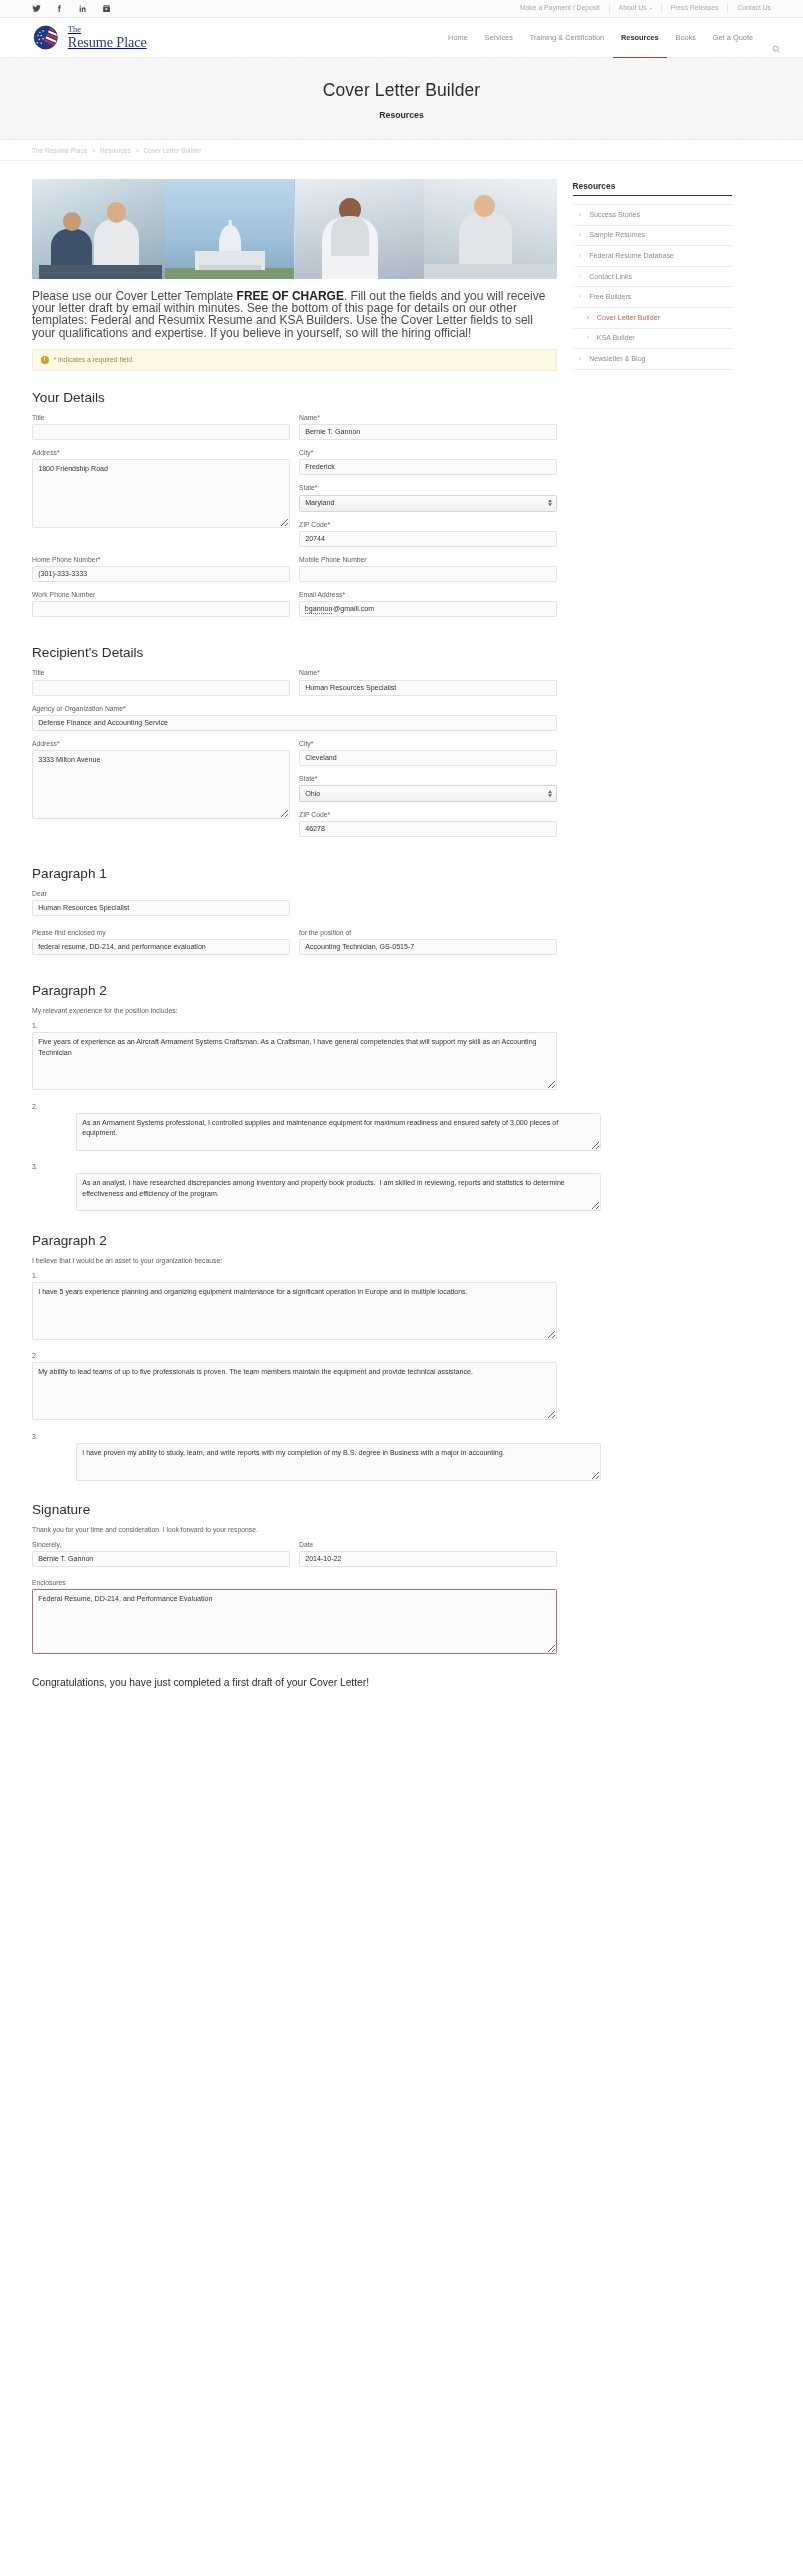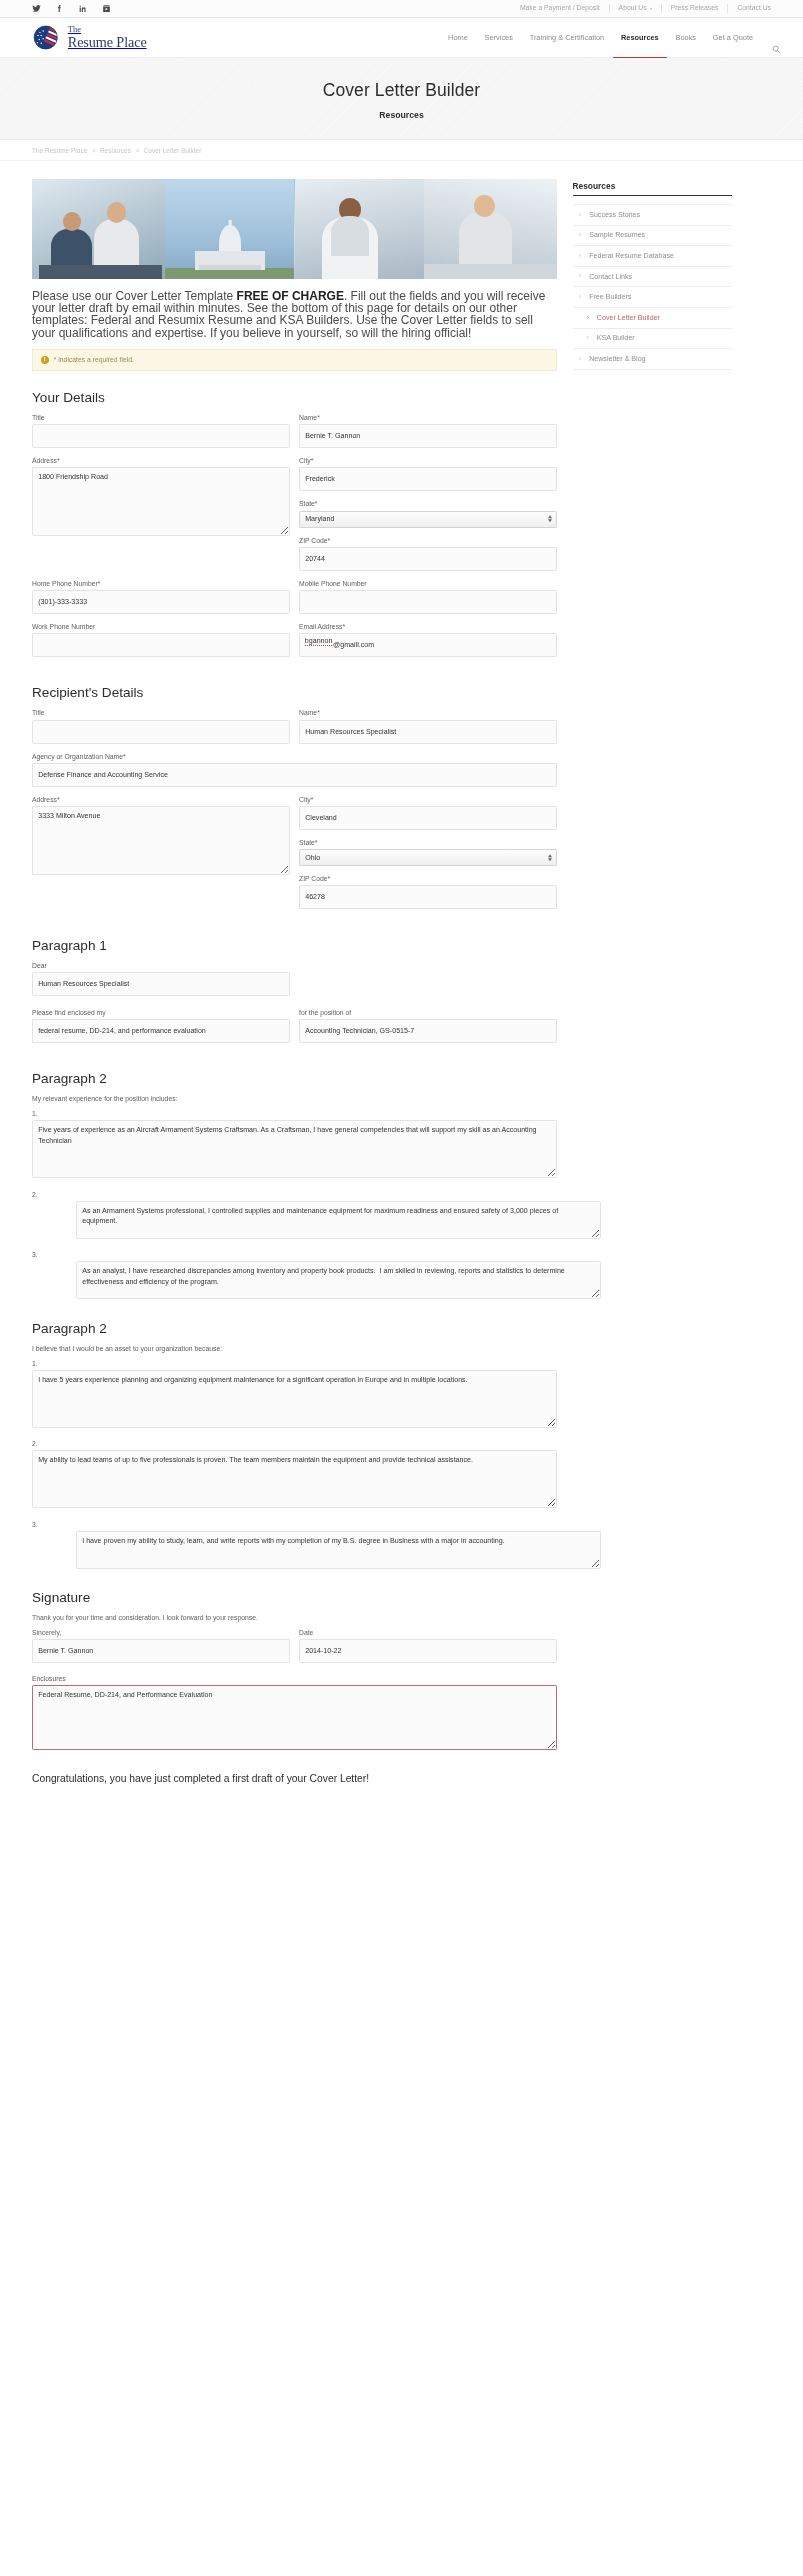--- a/index.html
+++ b/index.html
@@ -250,21 +250,21 @@
     width: 100%;
     font-family: "Liberation Sans", sans-serif;
     font-size: 7.1px;
     color: #333;
     background: #fbfbfb;
     border: 0.6px solid #e3e3e3;
     border-radius: 1.3px;
     padding: 3.9px 5.2px;
     outline: none;
   }
-  input[type=text] { height: 24px; }
+  input[type=text] { height: 16px; }
   textarea { resize: vertical; line-height: 10.3px; }
   textarea.ta-addr { height: 69px; }
   textarea.ta-para { height: 38px; margin-left: 44px; }
   textarea.ta-para-tall { height: 58px; }
   textarea.enclosures {
     height: 65px;
     border: 0.6px solid #b86b74;
   }
   select {
     height: 17px;

